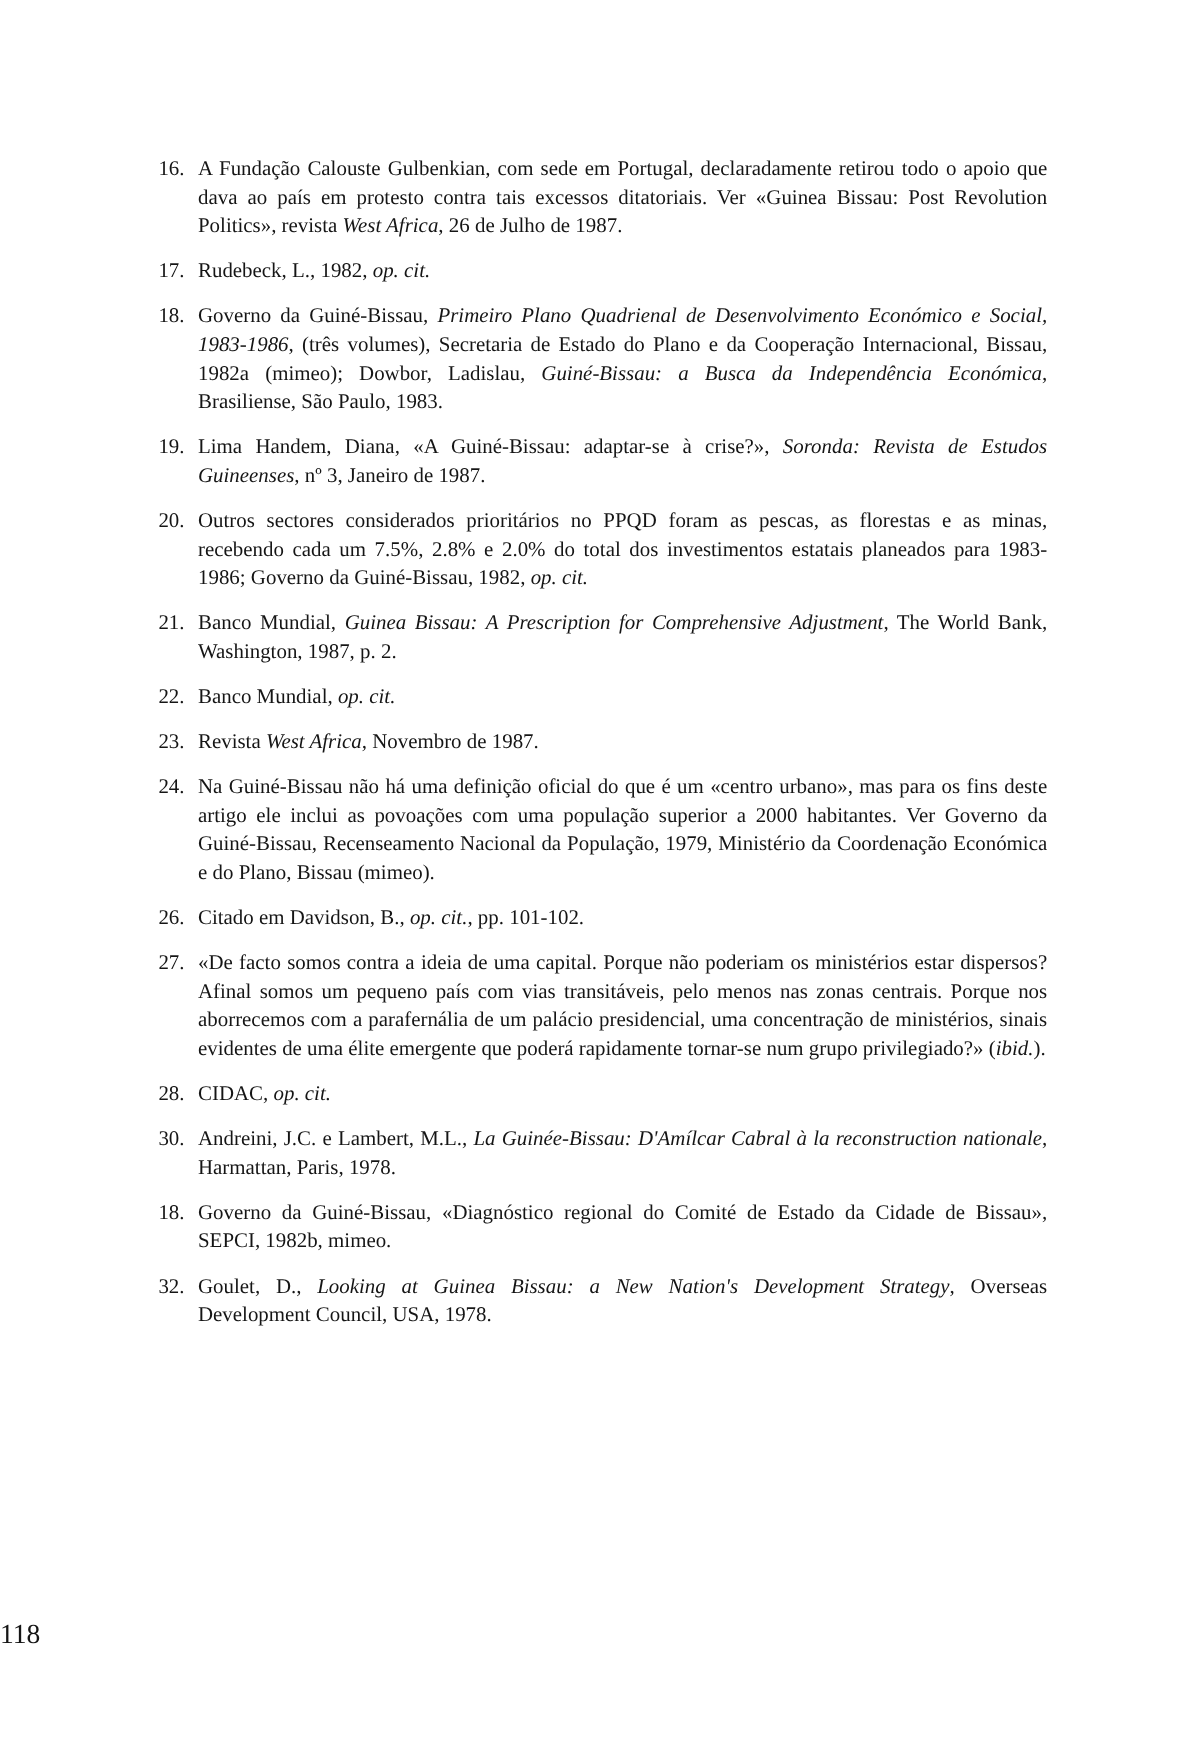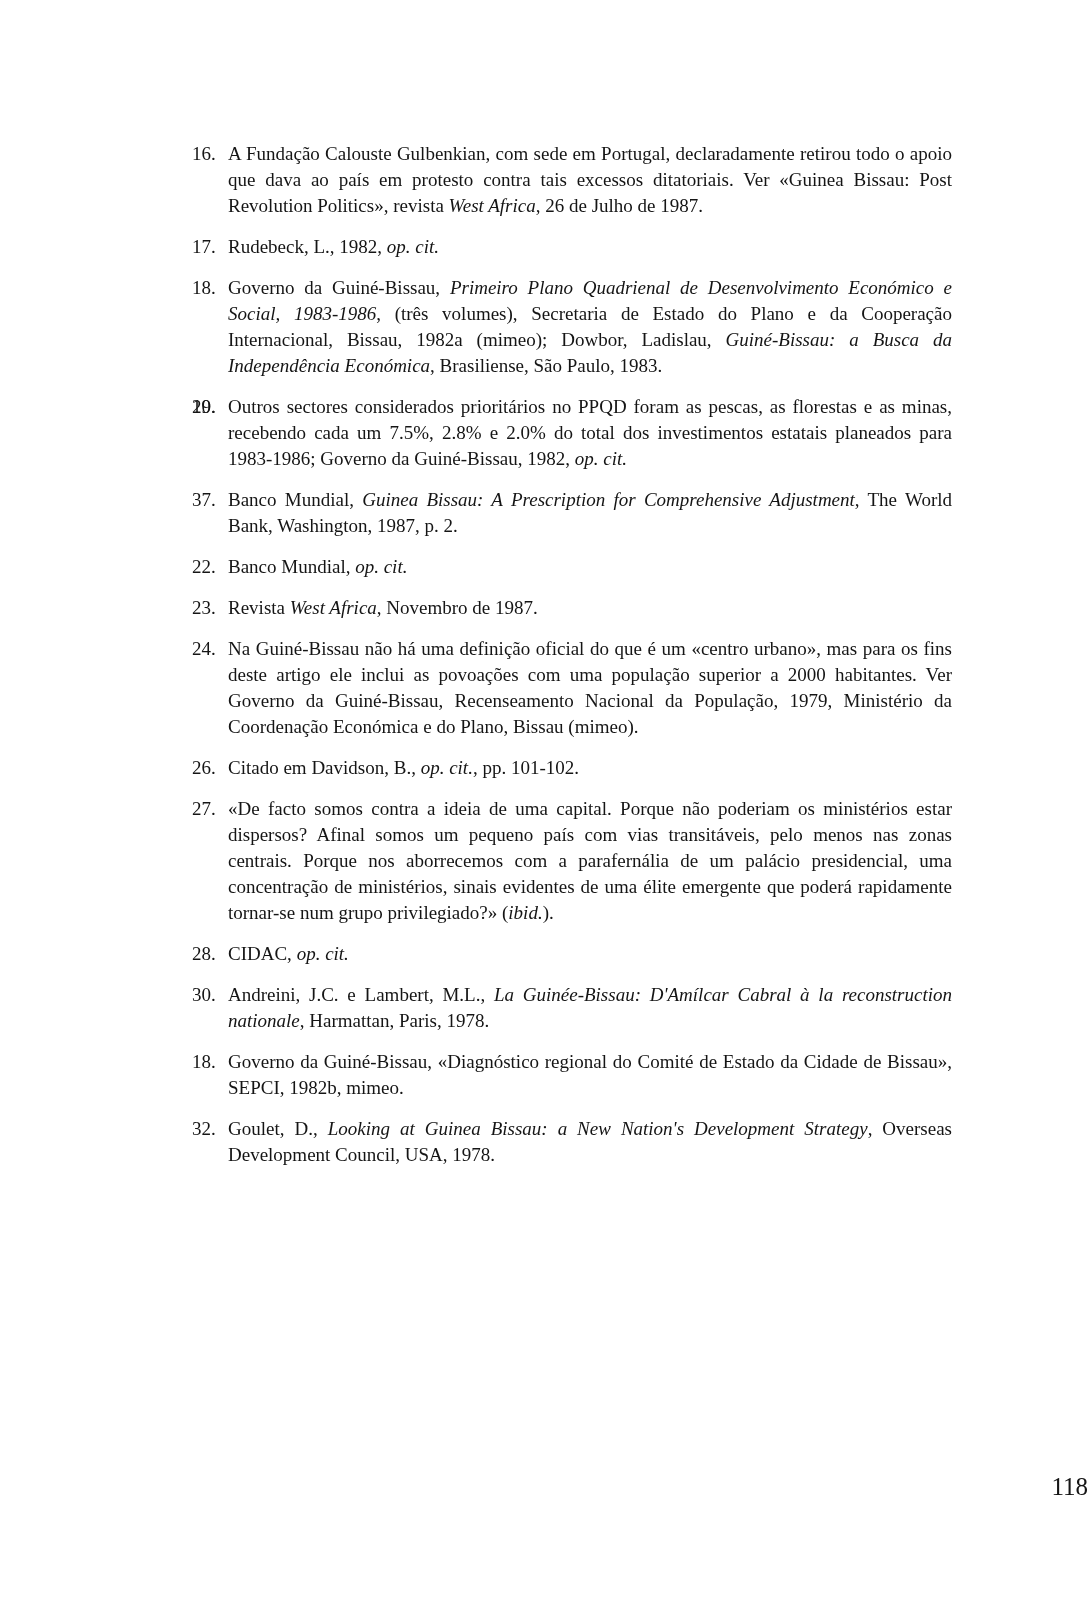--- a/index.html
+++ b/index.html
@@ -11,41 +11,40 @@
     .page {
       position: absolute; left: 144px; top: 141px; width: 808px;
     }
     .note {
       position: relative;
       padding-left: 36px;
       font-size: 19px;
       line-height: 26px;
       margin-bottom: 15px;
       text-align: justify;
-      margin-left: 48px;
     }
     .note .num {
       position: absolute; left: 0; top: 0;
     }
     .note i { }
     .page-number {
       position: absolute; left: 0; right: 0; top: 1473px;
-      text-align: right; font-size: 25px;
+      text-align: left; font-size: 25px;
     }
   </style>
 </head>
 <body>
 
 <div class="page" id="notes">
     <div class="note"><span class="num">16.</span><span><span>A Fundação Calouste Gulbenkian, com sede em Portugal, declaradamente retirou todo o apoio que dava ao país em protesto contra tais excessos ditatoriais. Ver «Guinea Bissau: Post Revolution Politics», revista </span><i>West Africa</i><span>, 26 de Julho de 1987.</span></span></div>
     <div class="note"><span class="num">17.</span><span><span>Rudebeck, L., 1982, </span><i>op. cit.</i></span></div>
     <div class="note"><span class="num">18.</span><span><span>Governo da Guiné-Bissau, </span><i>Primeiro Plano Quadrienal de Desenvolvimento Económico e Social, 1983-1986</i><span>, (três volumes), Secretaria de Estado do Plano e da Cooperação Internacional, Bissau, 1982a (mimeo); Dowbor, Ladislau, </span><i>Guiné-Bissau: a Busca da Independência Económica</i><span>, Brasiliense, São Paulo, 1983.</span></span></div>
-    <div class="note"><span class="num">19.</span></div>
+    <div class="note"><span class="num">19.</span><span><span>Lima Handem, Diana, «A Guiné-Bissau: adaptar-se à crise?», </span><i>Soronda: Revista de Estudos Guineenses</i><span>, nº 3, Janeiro de 1987.</span></span></div>
     <div class="note"><span class="num">20.</span><span><span>Outros sectores considerados prioritários no PPQD foram as pescas, as florestas e as minas, recebendo cada um 7.5%, 2.8% e 2.0% do total dos investimentos estatais planeados para 1983-1986; Governo da Guiné-Bissau, 1982, </span><i>op. cit.</i></span></div>
-    <div class="note"><span class="num">37.</span><span><span>Banco Mundial, </span><i>Guinea Bissau: A Prescription for Comprehensive Adjustment</i><span>, The World Bank, Washington, 1987, p. 2.</span></span></div>
+    <div class="note"><span class="num">21.</span><span><span>Banco Mundial, </span><i>Guinea Bissau: A Prescription for Comprehensive Adjustment</i><span>, The World Bank, Washington, 1987, p. 2.</span></span></div>
     <div class="note"><span class="num">22.</span><span><span>Banco Mundial, </span><i>op. cit.</i></span></div>
     <div class="note"><span class="num">23.</span><span><span>Revista </span><i>West Africa</i><span>, Novembro de 1987.</span></span></div>
     <div class="note"><span class="num">24.</span><span><span>Na Guiné-Bissau não há uma definição oficial do que é um «centro urbano», mas para os fins deste artigo ele inclui as povoações com uma população superior a 2000 habitantes. Ver Governo da Guiné-Bissau, Recenseamento Nacional da População, 1979, Ministério da Coordenação Económica e do Plano, Bissau (mimeo).</span></span></div>
     <div class="note"><span class="num">26.</span><span><span>Citado em Davidson, B., </span><i>op. cit.</i><span>, pp. 101-102.</span></span></div>
     <div class="note"><span class="num">27.</span><span><span>«De facto somos contra a ideia de uma capital. Porque não poderiam os ministérios estar dispersos? Afinal somos um pequeno país com vias transitáveis, pelo menos nas zonas centrais. Porque nos aborrecemos com a parafernália de um palácio presidencial, uma concentração de ministérios, sinais evidentes de uma élite emergente que poderá rapidamente tornar-se num grupo privilegiado?» (</span><i>ibid.</i><span>).</span></span></div>
     <div class="note"><span class="num">28.</span><span><span>CIDAC, </span><i>op. cit.</i></span></div>
     <div class="note"><span class="num">30.</span><span><span>Andreini, J.C. e Lambert, M.L., </span><i>La Guinée-Bissau: D'Amílcar Cabral à la reconstruction nationale</i><span>, Harmattan, Paris, 1978.</span></span></div>
     <div class="note"><span class="num">18.</span><span><span>Governo da Guiné-Bissau, «Diagnóstico regional do Comité de Estado da Cidade de Bissau», SEPCI, 1982b, mimeo.</span></span></div>
     <div class="note"><span class="num">32.</span><span><span>Goulet, D., </span><i>Looking at Guinea Bissau: a New Nation's Development Strategy</i><span>, Overseas Development Council, USA, 1978.</span></span></div>
   </div>

